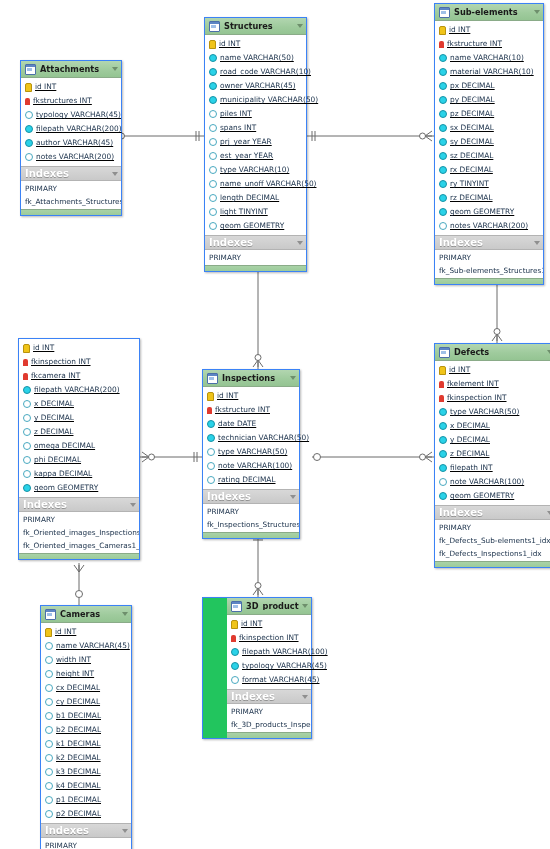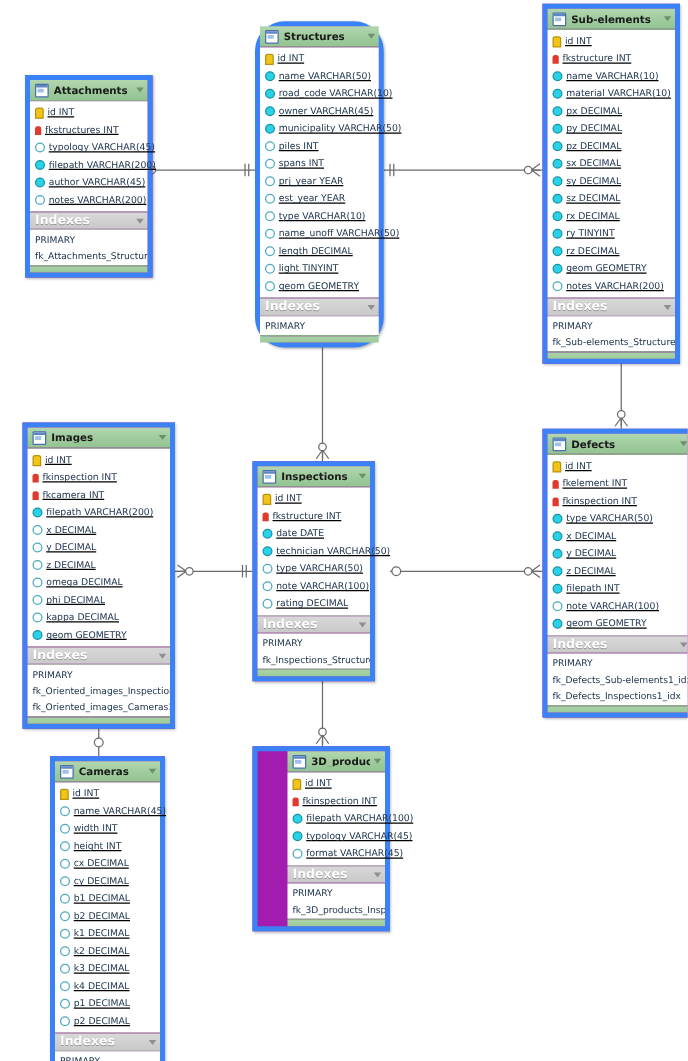--- a/index.html
+++ b/index.html
@@ -25,22 +25,22 @@
     left: 0; top: 0;
     width: 550px;
     height: 849px;
     pointer-events: none;
   }
 
   
   .tbl {
     position: absolute;
     box-sizing: border-box;
-    border: 4px solid #3b82f6;
-    background: #a21caf;
+    border: 1px solid #3b82f6;
+    background: #22c55e;
     box-shadow: 1px 1px 2px rgba(0,0,0,0.28);
     font-size: 7.4px;
     line-height: 1;
   }
   .tbl-head {
     height: 16px;
     background: linear-gradient(to bottom, #b2d6b0 0%, #9fcb9d 55%, #94c492 100%);
     border-bottom: 1px solid #8aab88;
     display: flex;
     align-items: center;
@@ -294,21 +294,21 @@
       <span class="idx-title">Indexes</span>
       <span class="caret-gray"></span>
     </div>
     <div class="idx-list">
       <div class="idx-row">PRIMARY</div>
       <div class="idx-row">fk_Attachments_Structures_...</div>
     </div>
     <div class="tbl-foot"></div>
   </div>
 
-  <div class="tbl" style="left:204px; top:17px; width:103px;border-radius:24px;">
+  <div class="tbl" style="left:204px; top:17px; width:103px;">
     <div class="tbl-head">
       <span class="tbl-icon"></span>
       <span class="tbl-title">Structures</span>
       <span class="caret"></span>
     </div>
     <div class="cols">
       <div class="col">
           <span class="b-pk"></span>
           <span class="col-name">id INT</span>
         </div>
@@ -448,25 +448,20 @@
       <span class="caret-gray"></span>
     </div>
     <div class="idx-list">
       <div class="idx-row">PRIMARY</div>
       <div class="idx-row">fk_Sub-elements_Structures1_idx</div>
     </div>
     <div class="tbl-foot"></div>
   </div>
 
   <div class="tbl" style="left:18px; top:338px; width:122px;">
-    <div class="tbl-head">
-      <span class="tbl-icon"></span>
-      <span class="tbl-title">Images</span>
-      <span class="caret"></span>
-    </div>
     <div class="cols">
       <div class="col">
           <span class="b-pk"></span>
           <span class="col-name">id INT</span>
         </div>
       <div class="col">
           <span class="b-fk"></span>
           <span class="col-name">fkinspection INT</span>
         </div>
       <div class="col">

